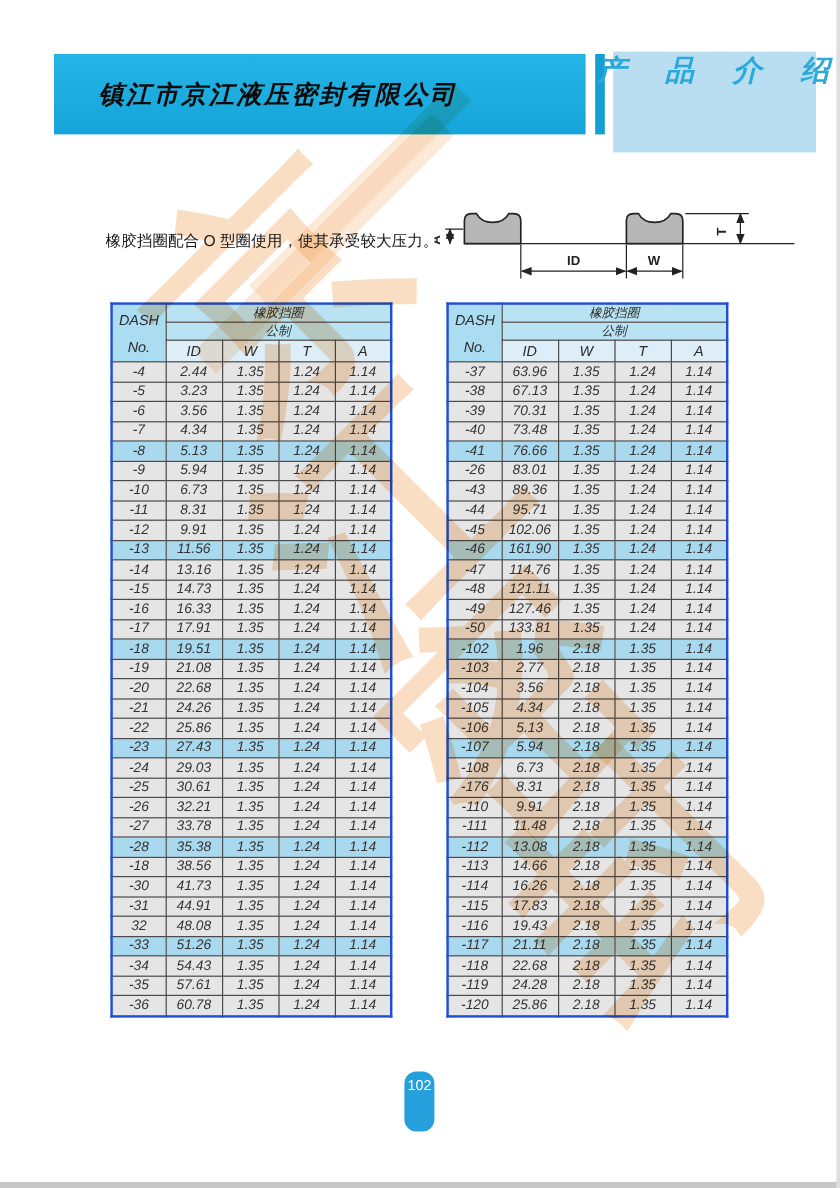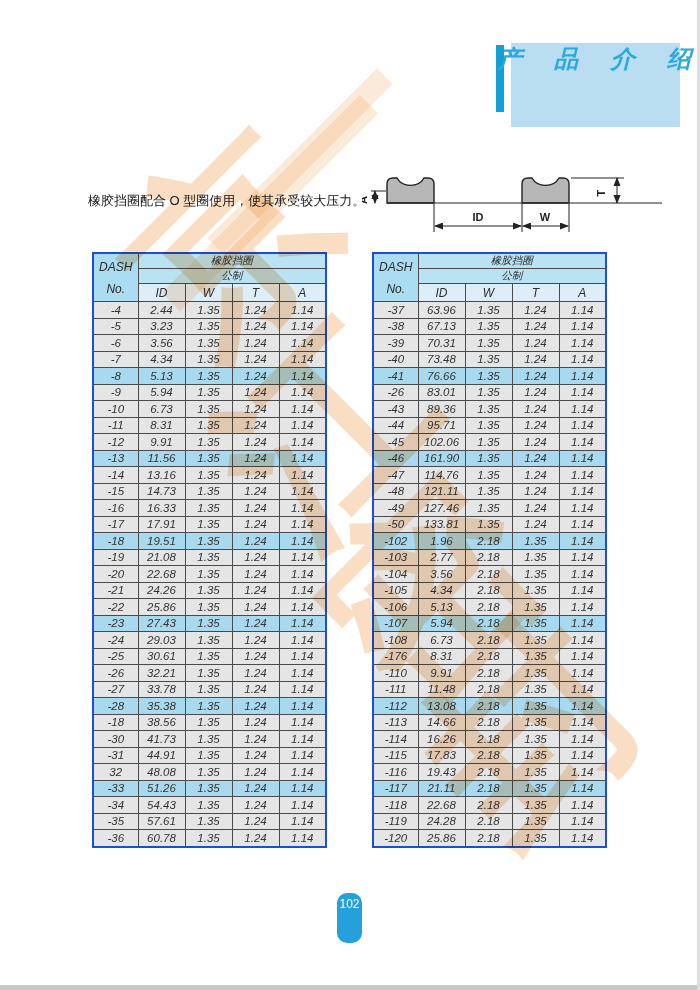--- a/index.html
+++ b/index.html
@@ -69,20 +69,23 @@
   .wm-bar { position:absolute; background:rgba(240,160,80,0.22); transform:rotate(-45deg); }
   
   .edge-bottom { position:absolute; left:0; bottom:0; width:700px; height:5px; background:#c7c7c7; }
   .edge-right  { position:absolute; right:0; top:0; width:3px; height:990px; background:#dedede; }
 </style>
 </head>
 <body>
 
 <div id="page">
 
+  <div class="hdr-dark">
+    <div class="company">镇江市京江液压密封有限公司</div>
+  </div>
   <div class="hdr-stripe"></div>
   <div class="hdr-light">
     <div class="section-title">产 品 介 绍</div>
   </div>
 
 
   <div class="intro">
     <div>橡胶挡圈配合 O 型圈使用，使其承受较大压力。</div>
   </div>
 

